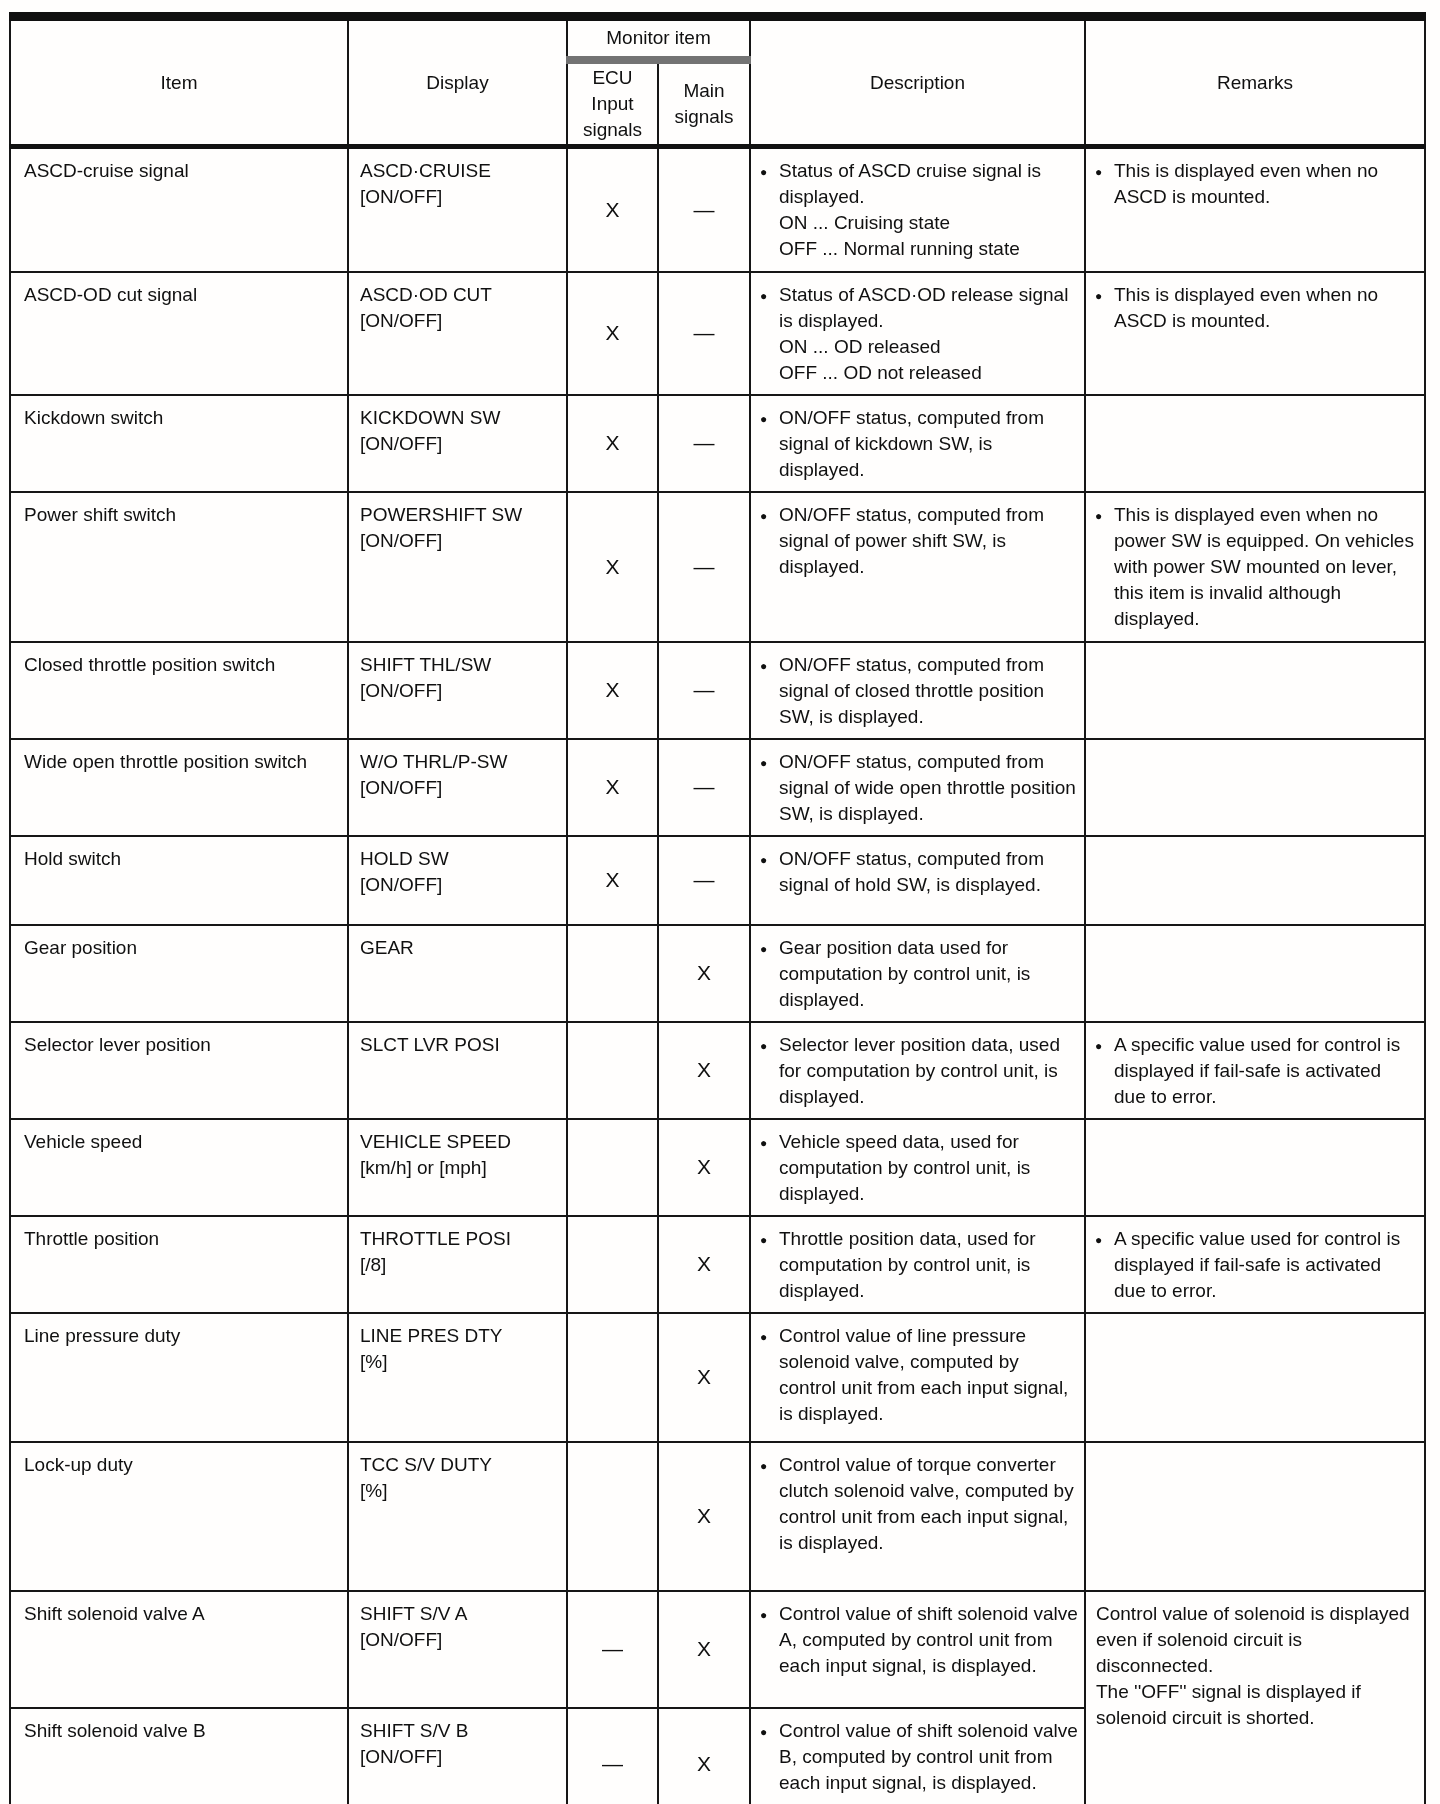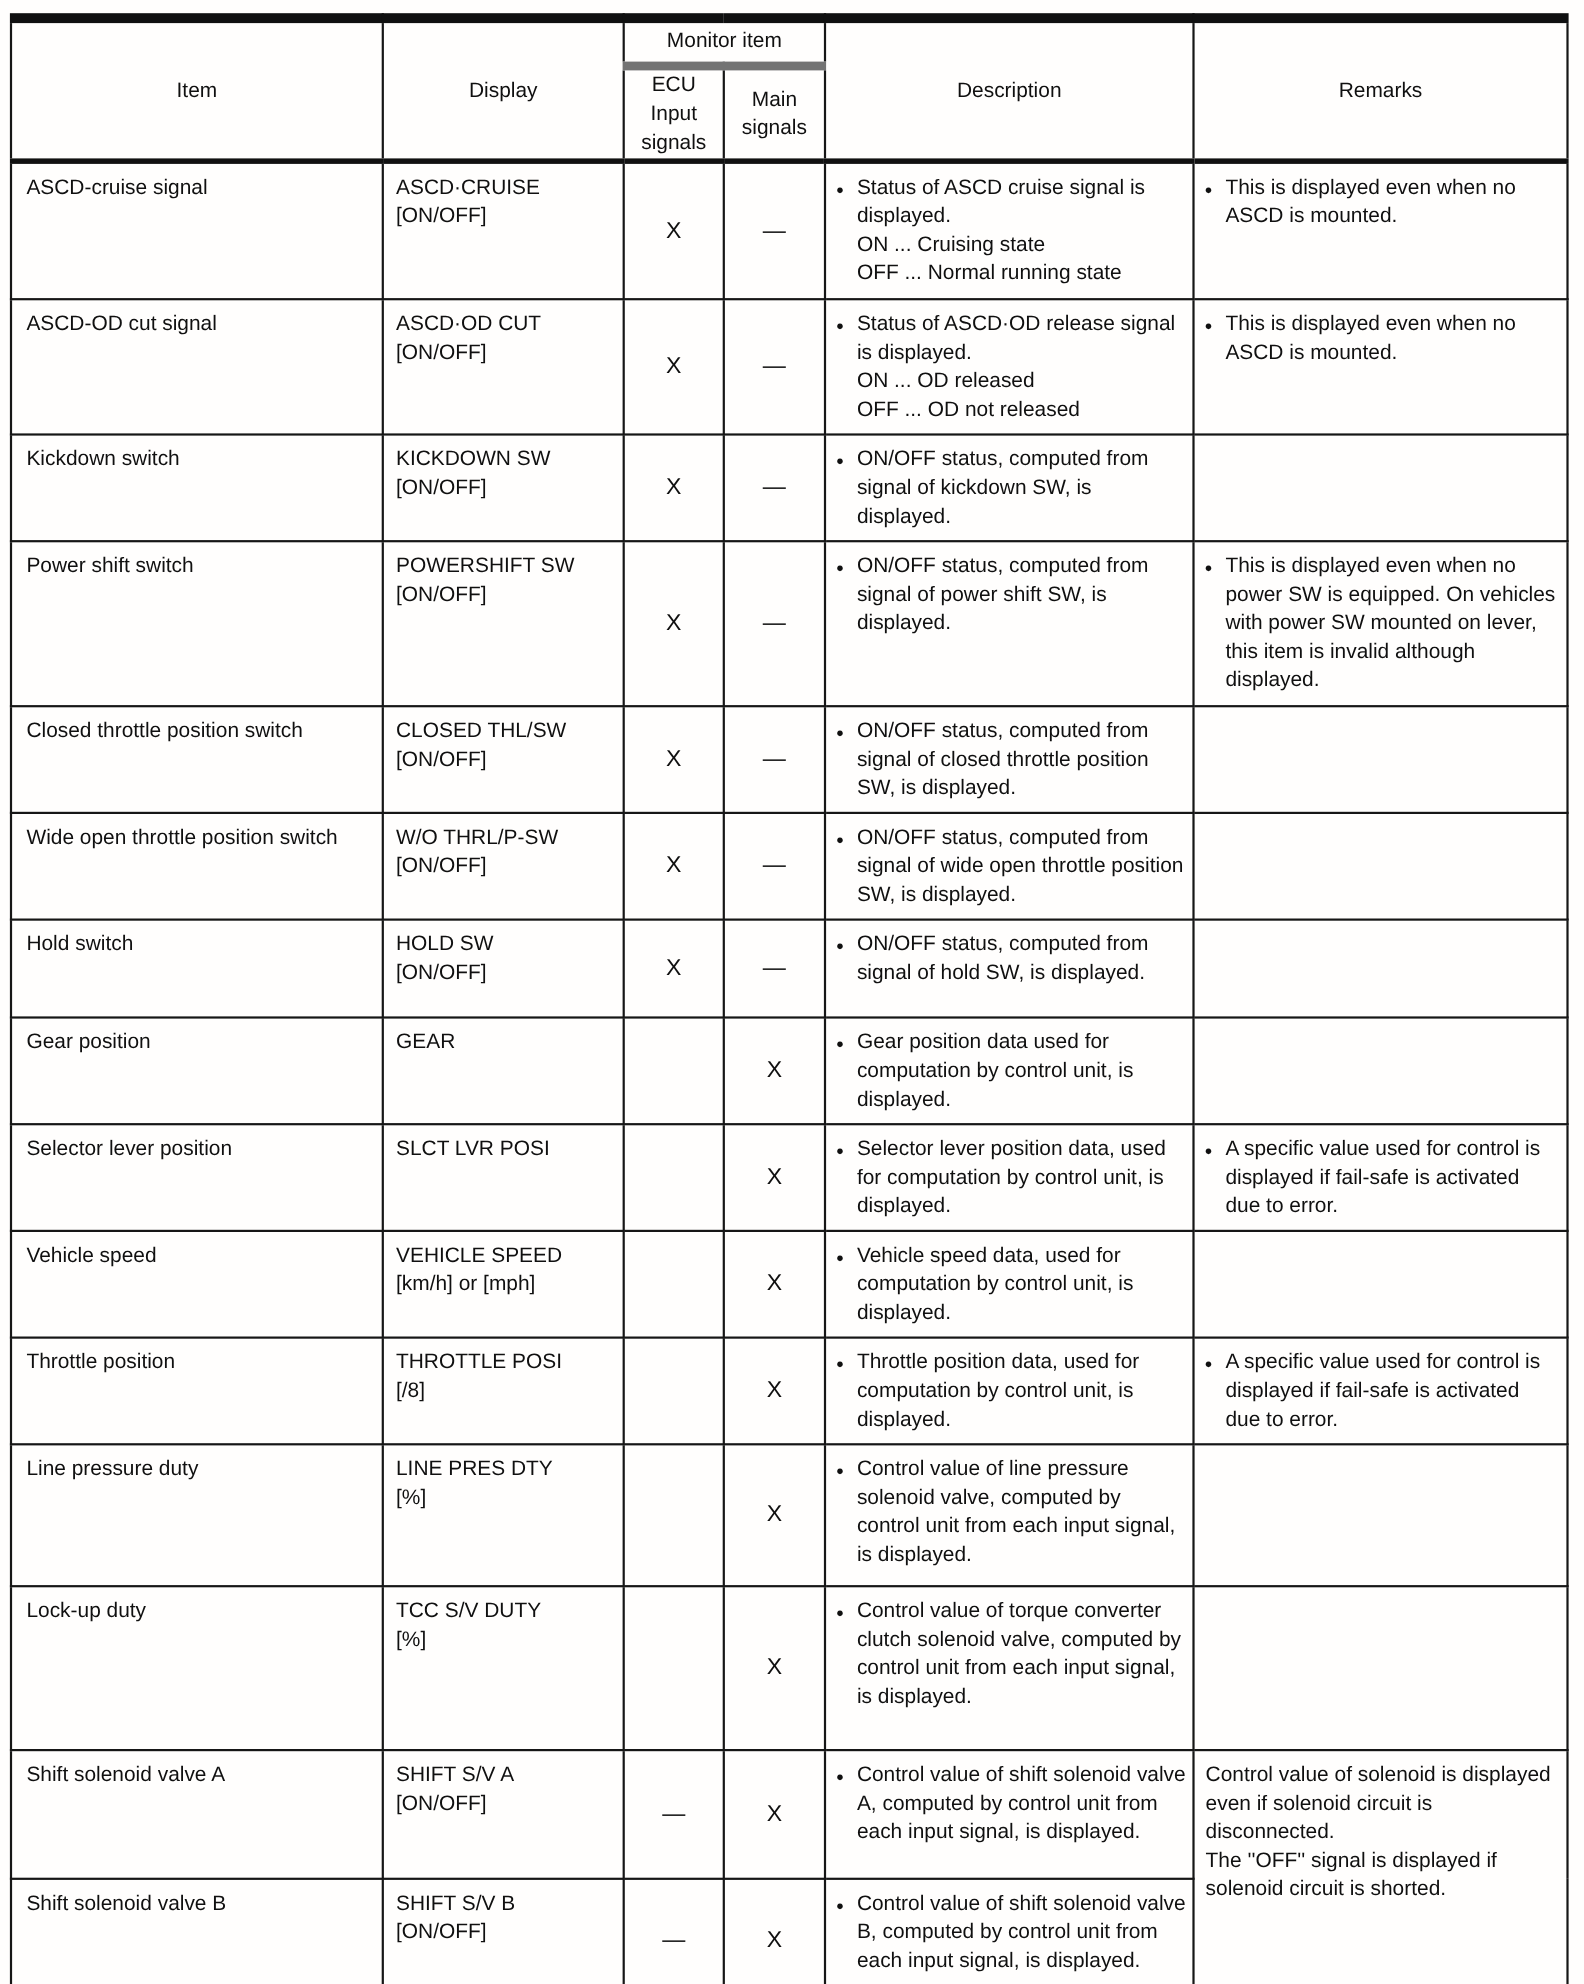--- a/index.html
+++ b/index.html
@@ -134,21 +134,21 @@
       <td>
             <div class="bul">
               <span class="dot">●</span>
               <span class="txt pre">This is displayed even when no power SW is equipped. On vehicles with power SW mounted on lever, this item is invalid although displayed.</span>
             </div>
           </td>
     </tr>
 
     <tr style="height:93px">
       <td class="txtcell">Closed throttle position switch</td>
-      <td class="dispcell pre">CLOSED THL/SW
+      <td class="dispcell pre">SHIFT THL/SW
 [ON/OFF]</td>
       <td class="sig">X</td>
       <td class="sig">—</td>
       <td>
             <div class="bul">
               <span class="dot">●</span>
               <span class="txt pre">ON/OFF status, computed from signal of closed throttle position SW, is displayed.</span>
             </div>
           </td>
       <td></td>

